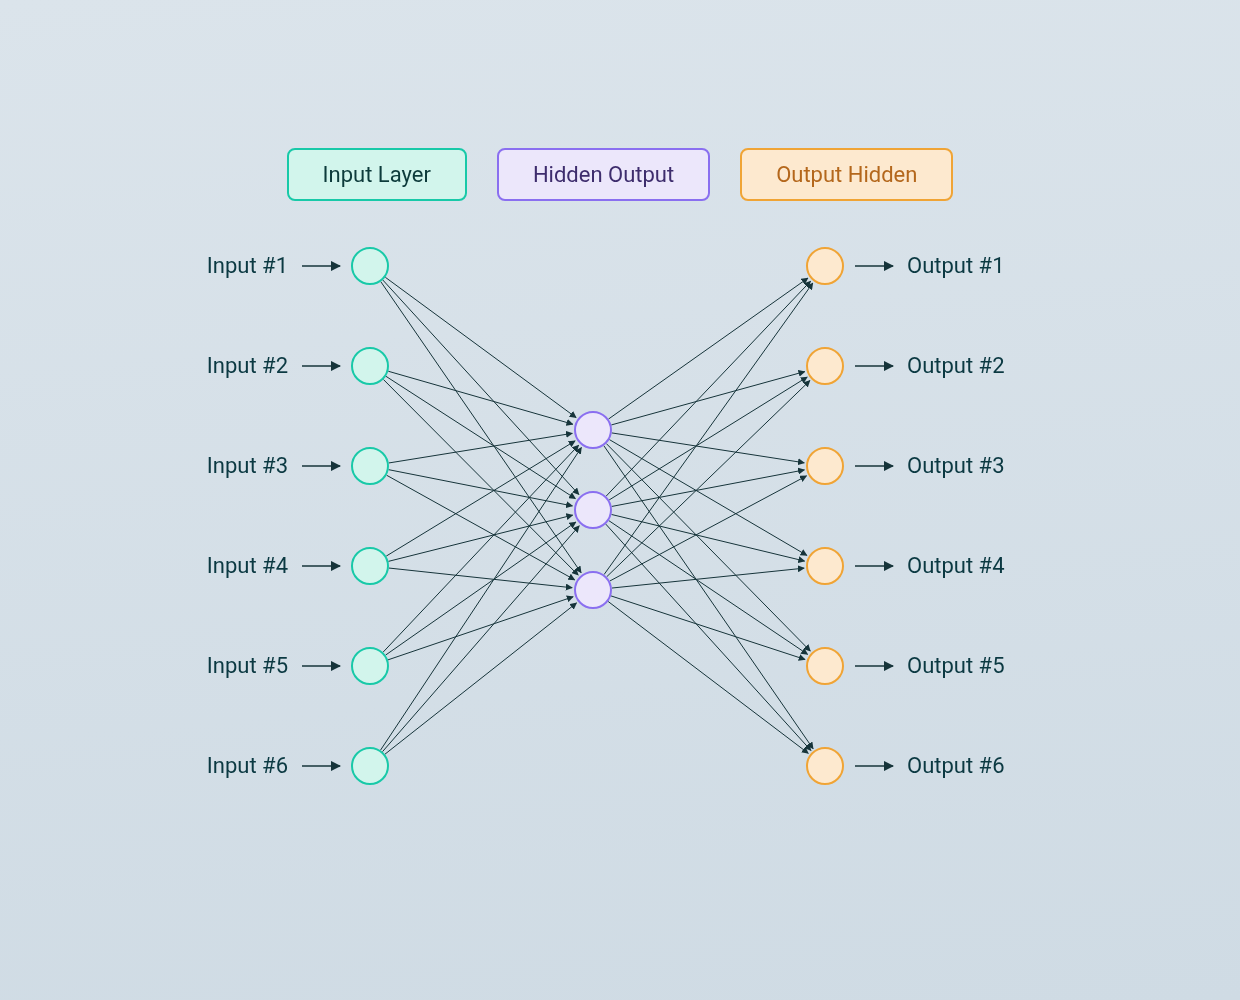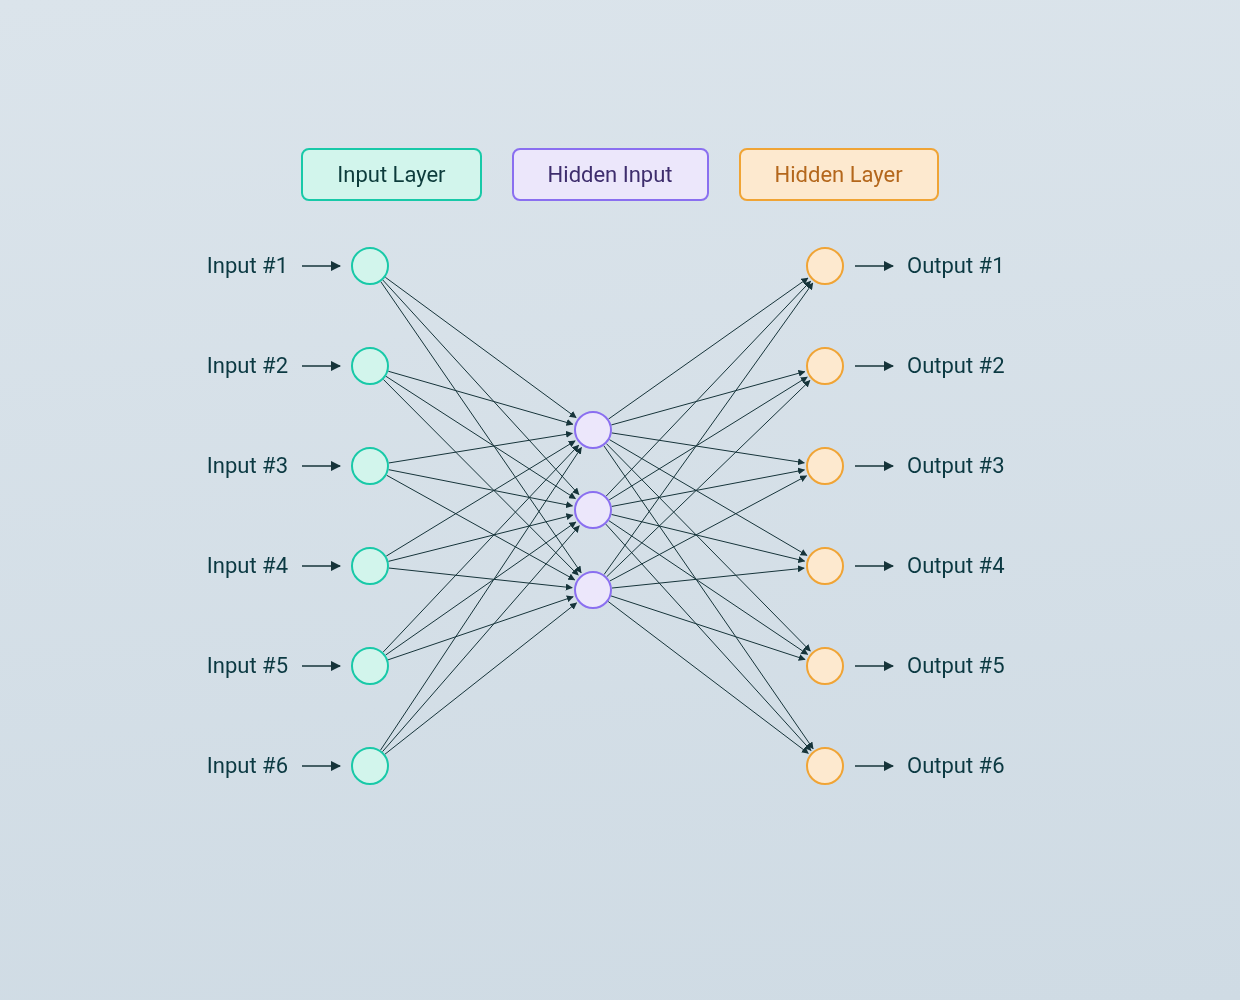--- a/index.html
+++ b/index.html
@@ -24,22 +24,22 @@
   .node.hidden{fill:#ece7fb;stroke:#8a6ff0;}
   .node.output{fill:#fde9cf;stroke:#f0a435;}
   .edge{stroke:#16343a;stroke-width:1;fill:none;}
   .lbl-arrow{stroke:#16343a;stroke-width:1.5;fill:none;}
 </style>
 </head>
 <body>
 
 <div class="legend">
   <div class="legend-box legend-input">Input Layer</div>
-  <div class="legend-box legend-hidden">Hidden Input</div>
-  <div class="legend-box legend-output">Hidden Layer</div>
+  <div class="legend-box legend-hidden">Hidden Output</div>
+  <div class="legend-box legend-output">Output Hidden</div>
 </div>
 
 <svg class="net" width="1240" height="1000">
   <defs>
     <marker id="ah" viewBox="0 0 10 10" refX="9" refY="5" markerWidth="7" markerHeight="7" orient="auto-start-reverse">
       <path d="M0,0 L10,5 L0,10 z" fill="#16343a"></path>
     </marker>
   </defs>
   <g id="edges">
       <line x1="385.30640570038986" y1="277.2567288558921" x2="576.0823936995691" y2="417.5583523171719" class="edge" marker-end="url(#ah)"></line>

